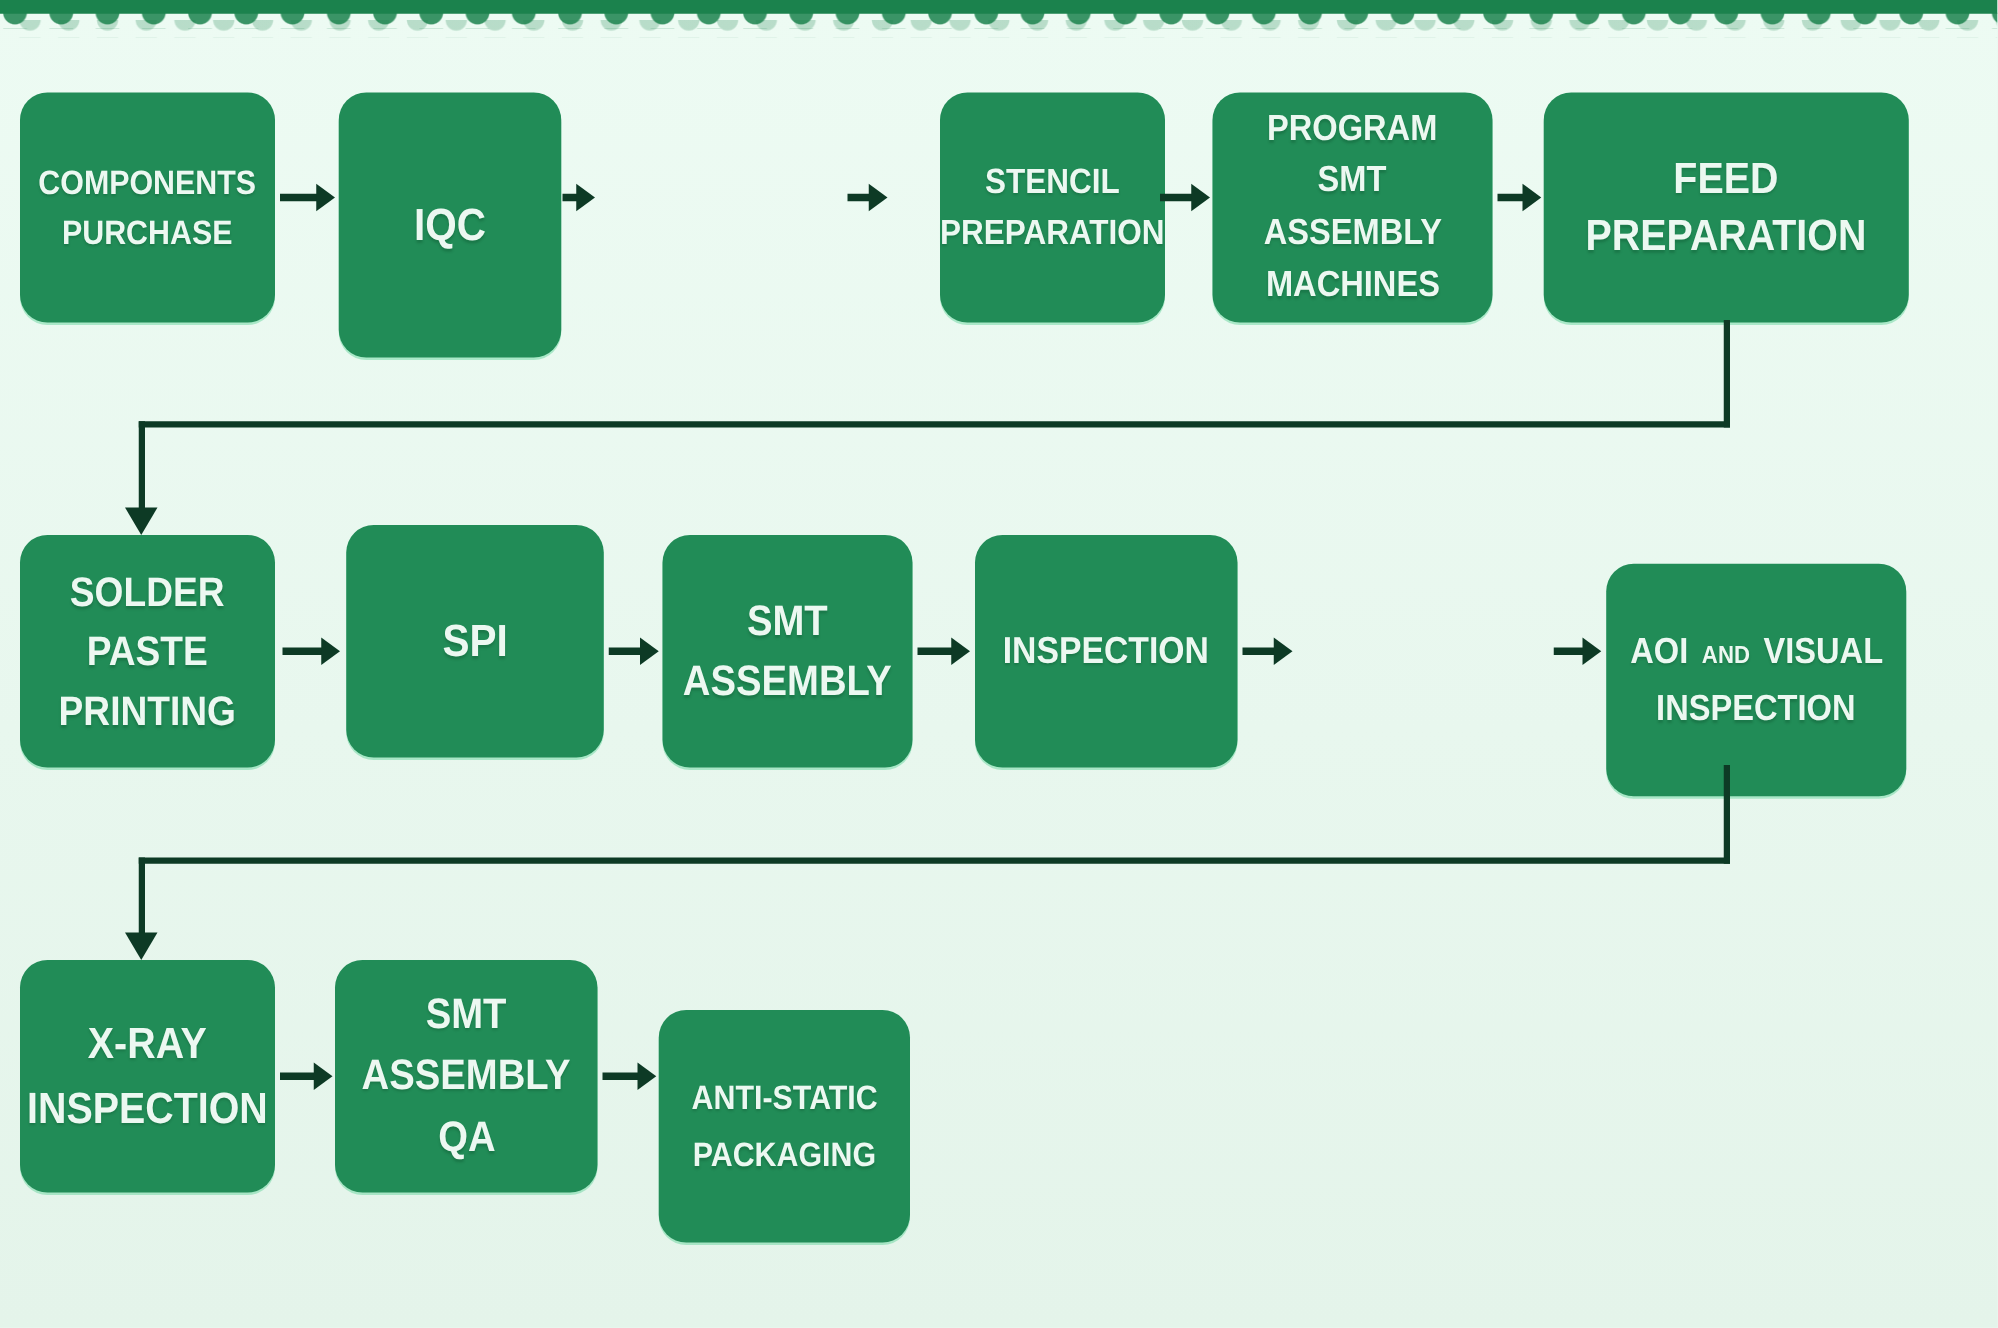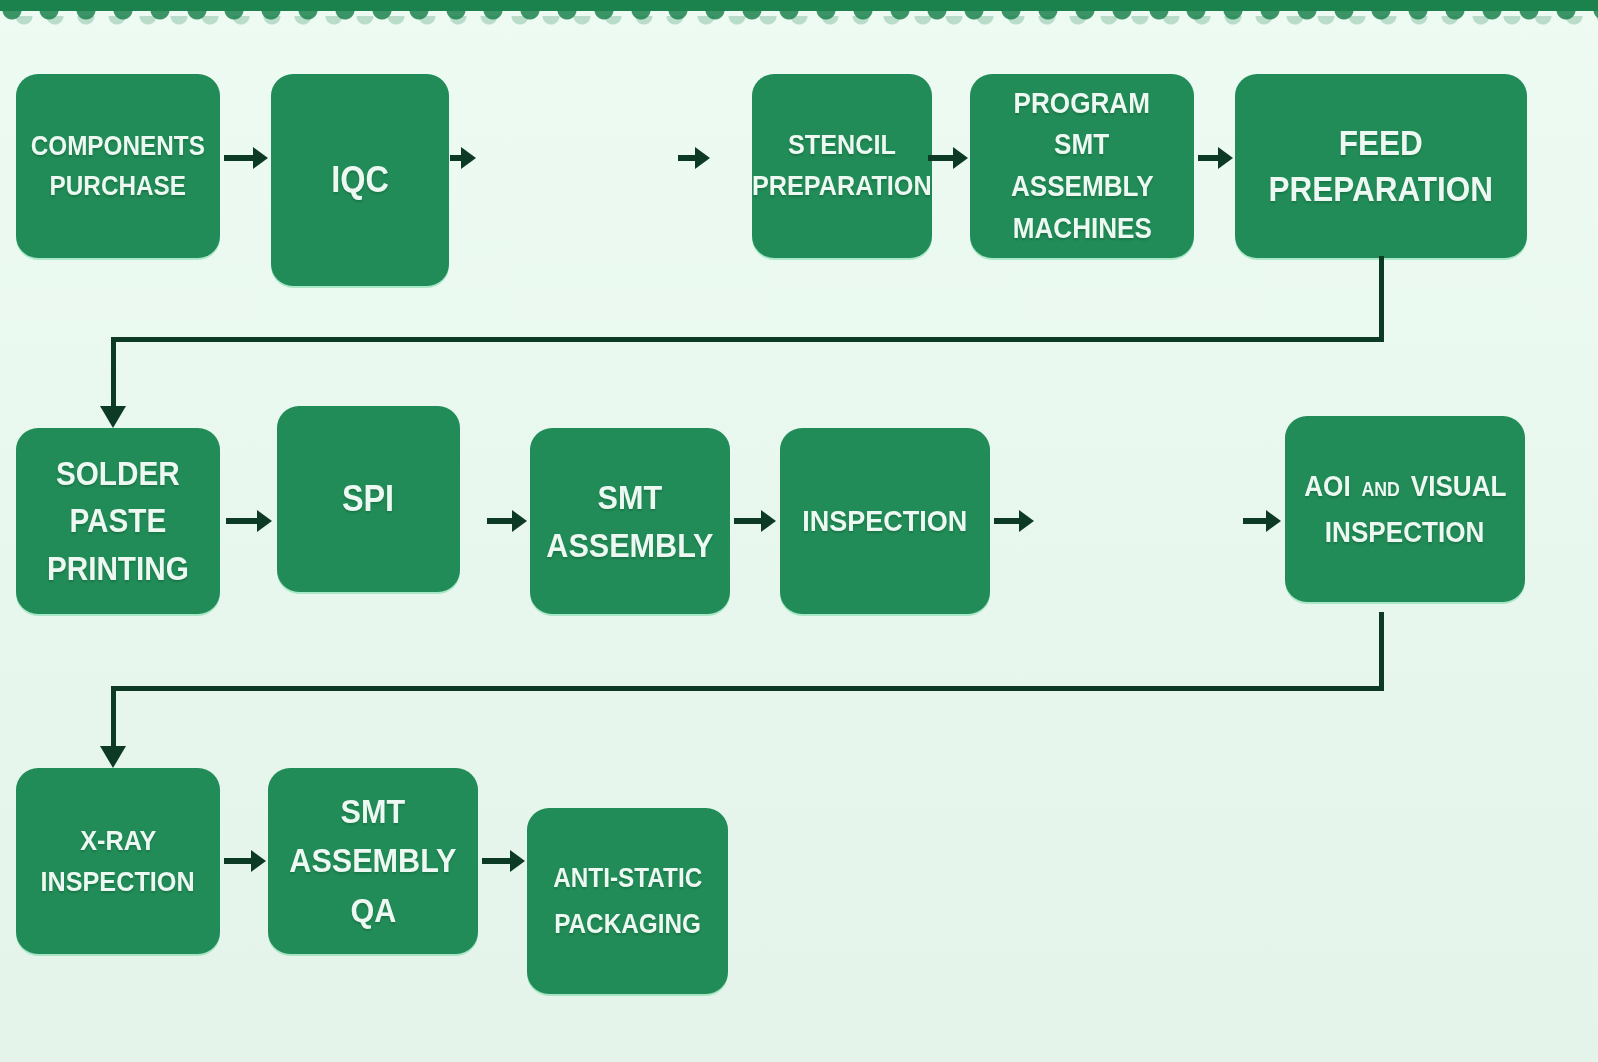--- a/index.html
+++ b/index.html
@@ -158,21 +158,21 @@
       <span class="line">PASTE</span>
       <span class="line">PRINTING</span>
     </div>
   </div>
 
   <div class="harrow" style="left:226px;top:510px;width:46px">
       <i class="shaft"></i>
       <i class="head"></i>
     </div>
 
-  <div class="box" style="left:277px;top:406px;width:183px;height:186px">
+  <div class="box" style="left:277px;top:420px;width:206px;height:186px">
     <div class="label" style="font-size:36px">
       <span class="line">SPI</span>
     </div>
   </div>
 
   <div class="harrow" style="left:487px;top:510px;width:40px">
       <i class="shaft"></i>
       <i class="head"></i>
     </div>
 
@@ -198,34 +198,34 @@
       <i class="shaft"></i>
       <i class="head"></i>
     </div>
 
 
   <div class="harrow" style="left:1243px;top:510px;width:38px">
       <i class="shaft"></i>
       <i class="head"></i>
     </div>
 
-  <div class="box" style="left:1285px;top:416px;width:240px;height:186px">
+  <div class="box" style="left:1285px;top:451px;width:240px;height:186px">
     <div class="label" style="font-size:29px;line-height:1.6">
       <span class="line"><span>AOI</span> <span class="seg-small">AND</span> <span>VISUAL</span></span>
       <span class="line">INSPECTION</span>
     </div>
   </div>
 
   <div class="seg" style="left:1379px;top:612px;width:5px;height:79px"></div>
   <div class="seg" style="left:111px;top:686px;width:1273px;height:5px"></div>
   <div class="seg" style="left:111px;top:686px;width:5px;height:62px"></div>
   <div class="vhead" style="left:100px;top:746px"></div>
 
   <div class="box" style="left:16px;top:768px;width:204px;height:186px">
-    <div class="label" style="font-size:28px;line-height:1.48">
+    <div class="label" style="font-size:35px;line-height:1.48">
       <span class="line">X-RAY</span>
       <span class="line">INSPECTION</span>
     </div>
   </div>
 
   <div class="harrow" style="left:224px;top:850px;width:42px">
       <i class="shaft"></i>
       <i class="head"></i>
     </div>
 

